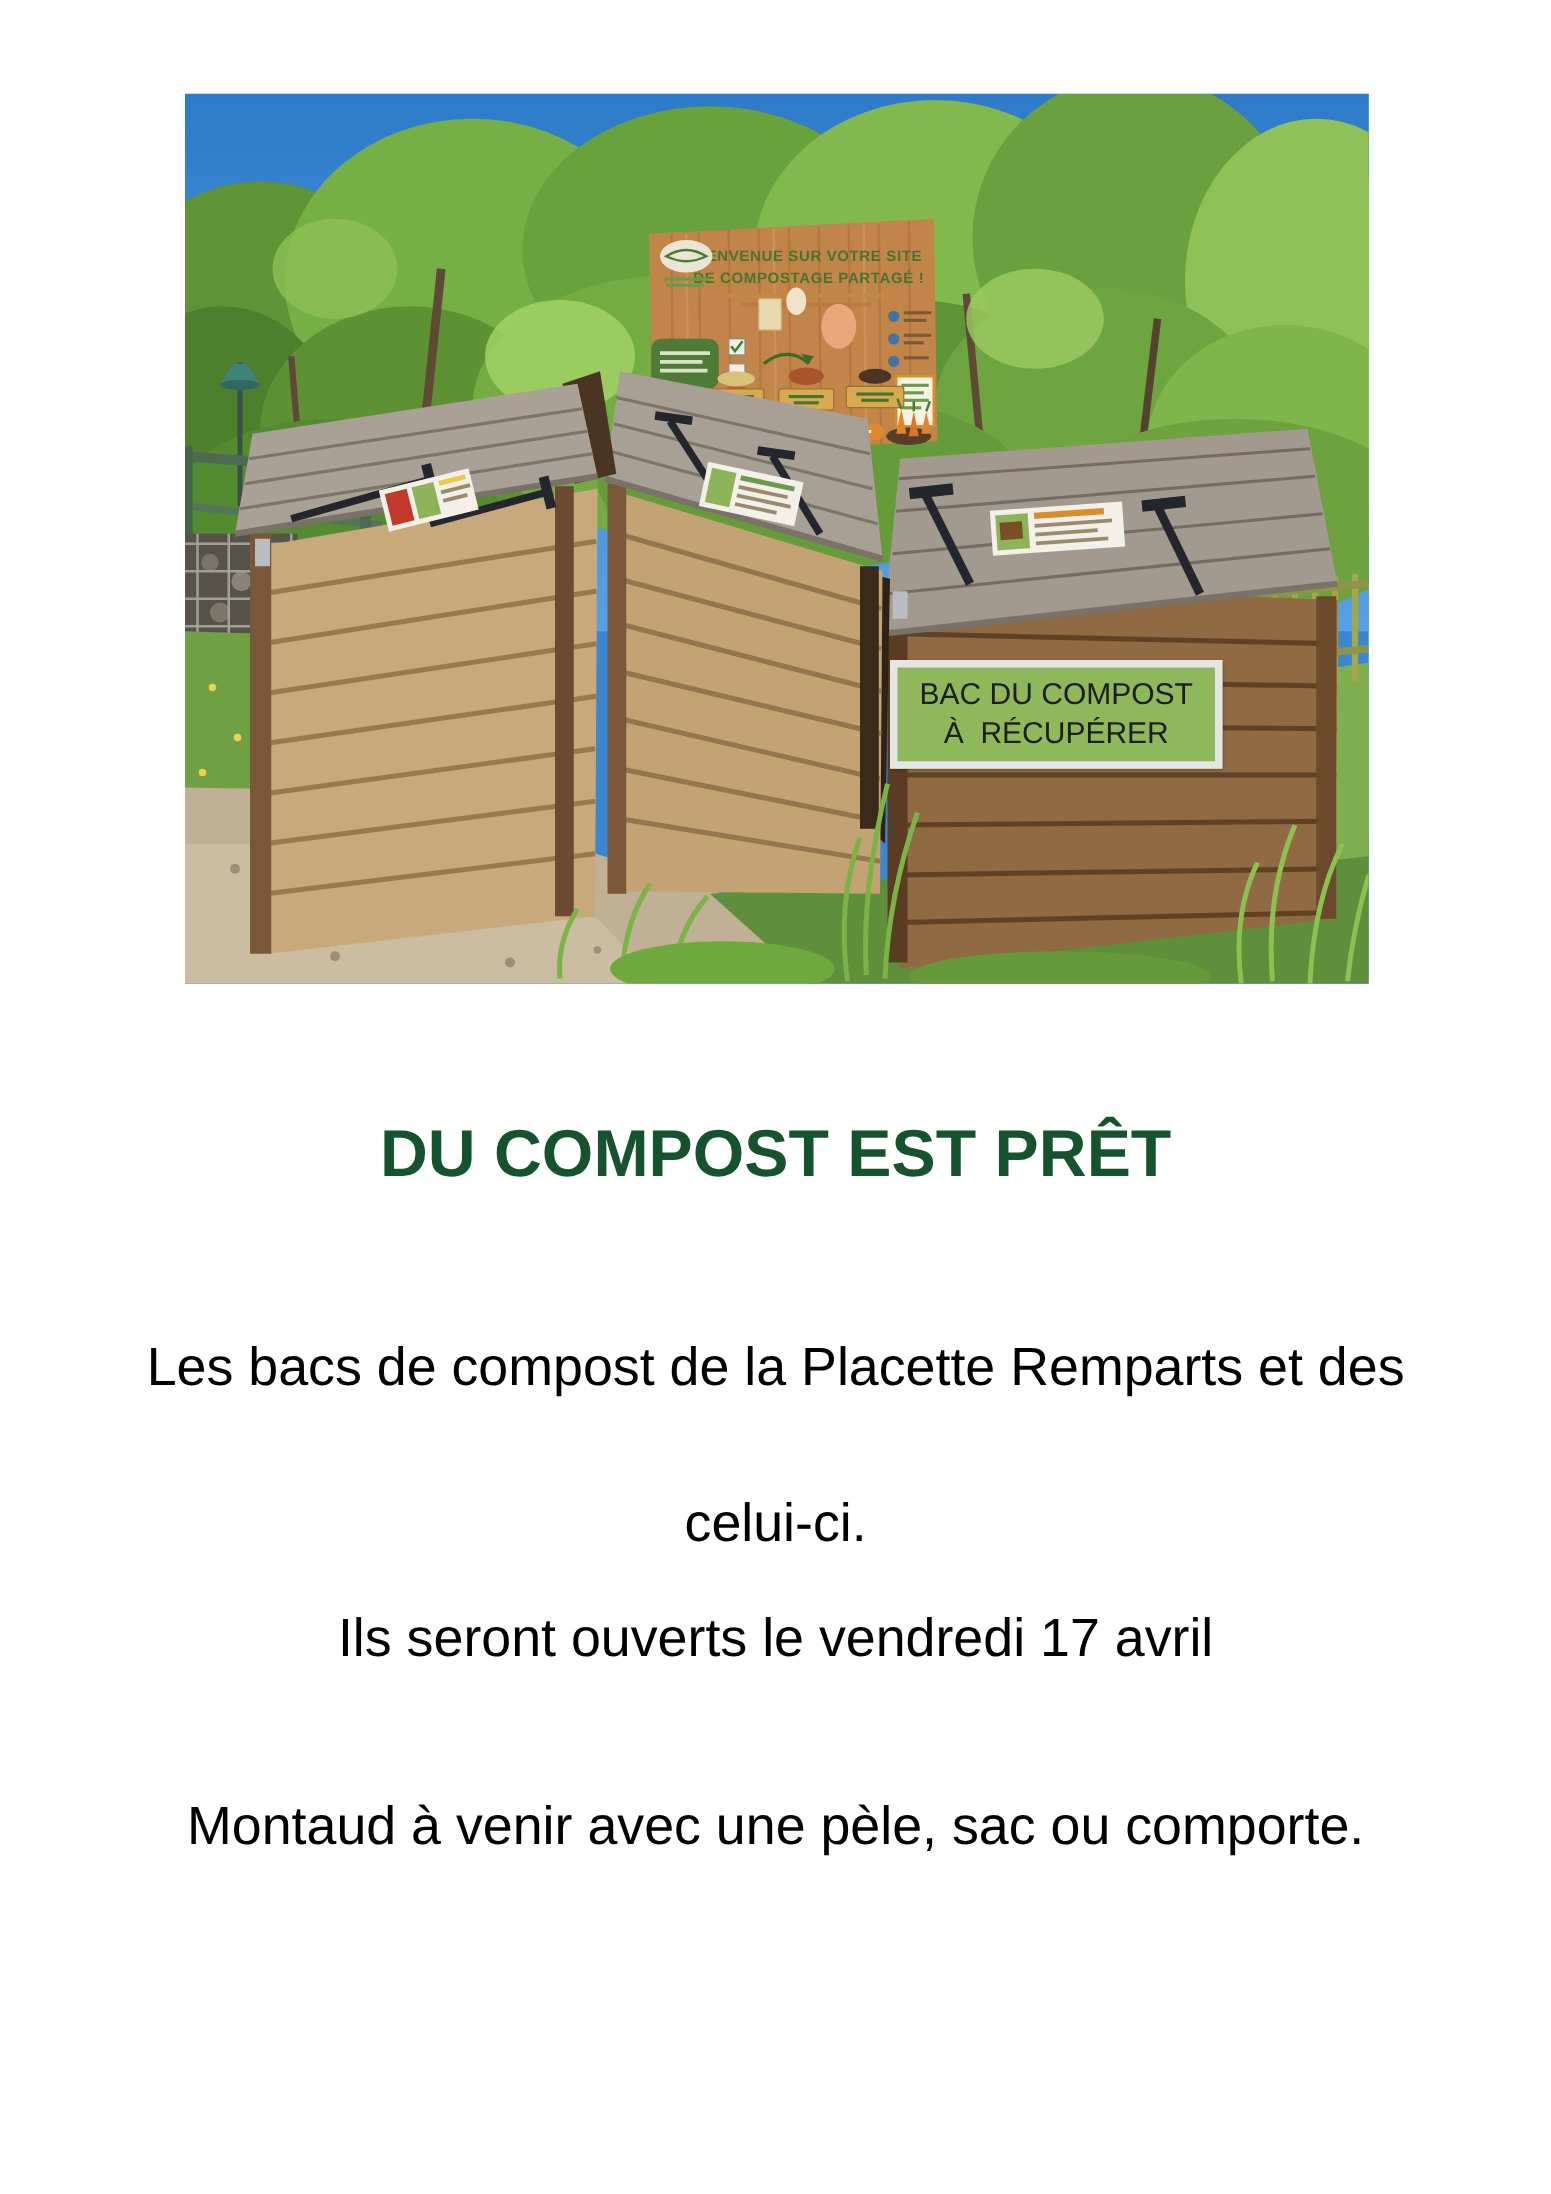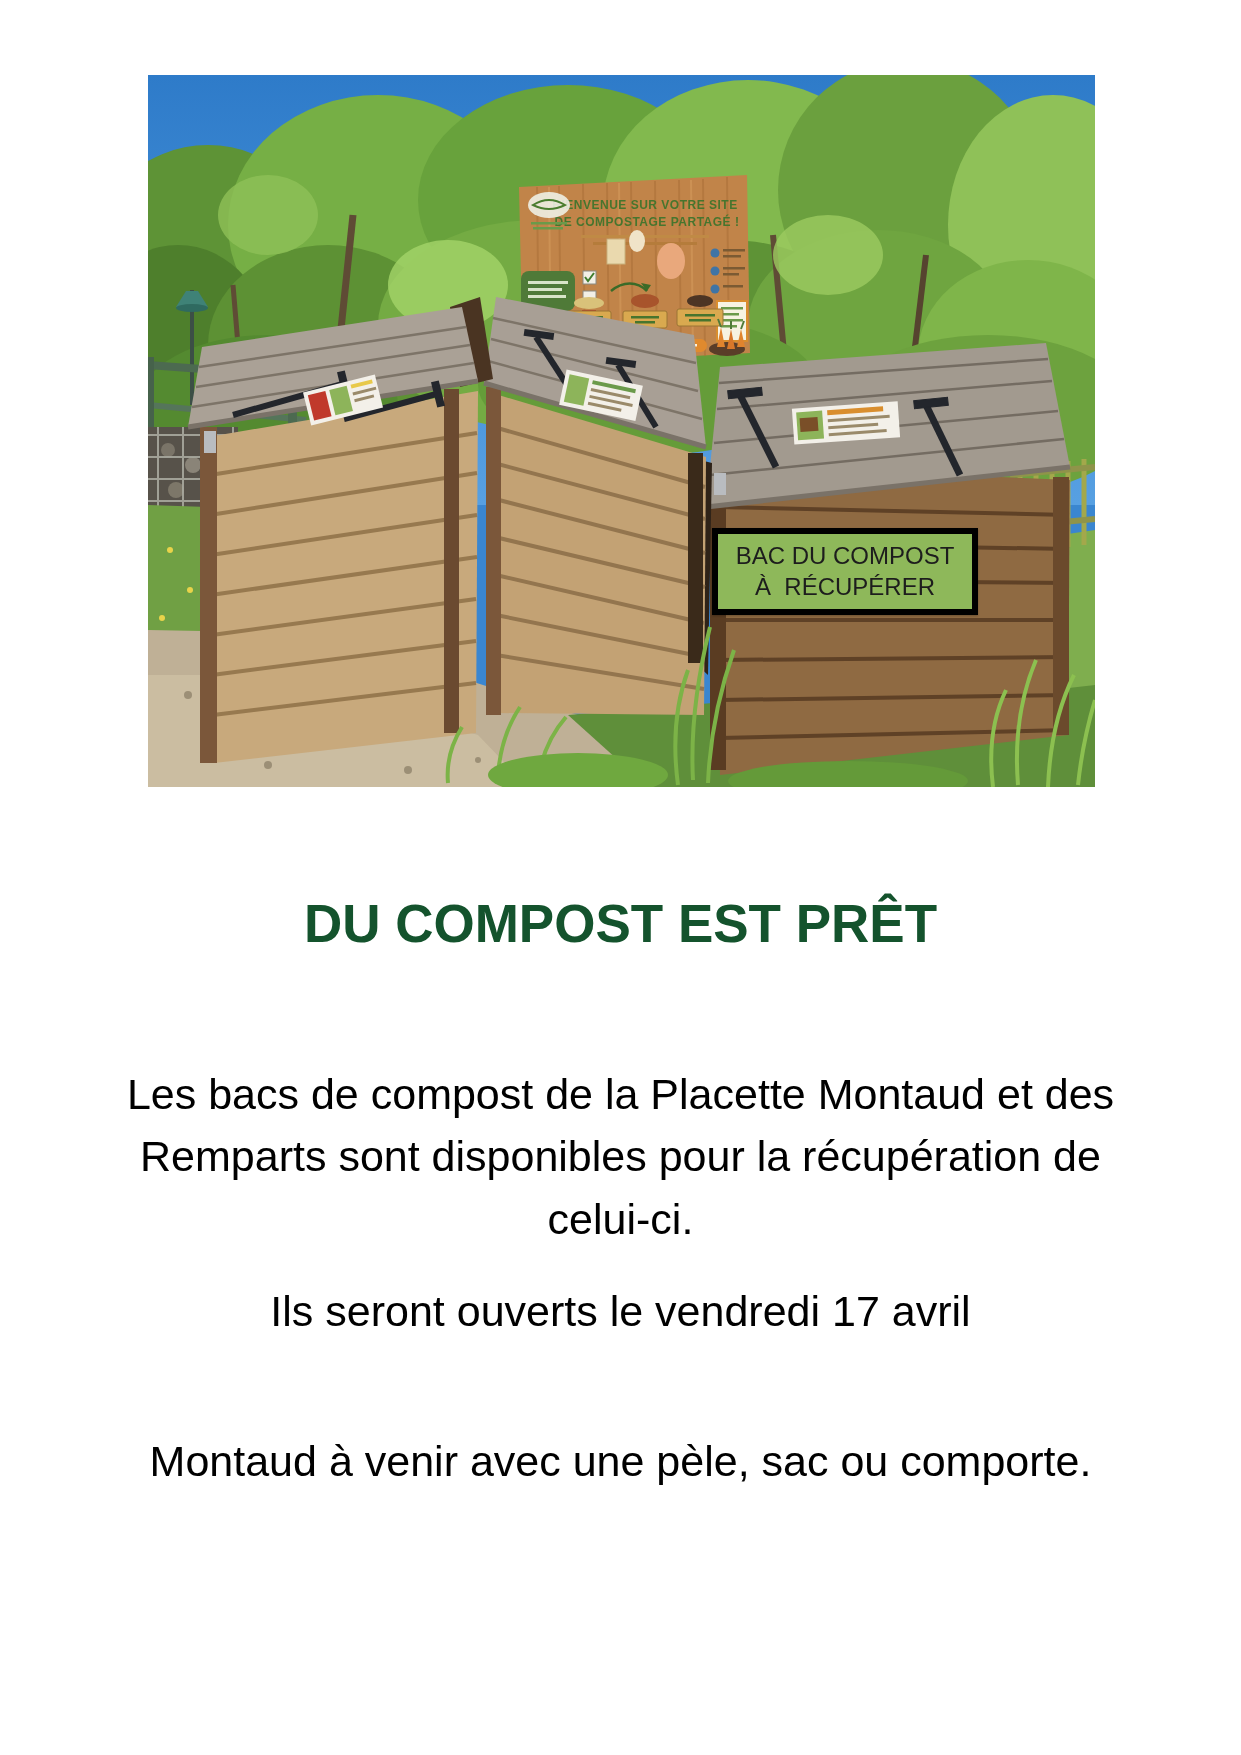--- a/index.html
+++ b/index.html
@@ -1,21 +1,21 @@
 <!DOCTYPE html>
 <html><head>
 <meta charset="utf-8">
 <style>
   html,body{margin:0;padding:0;background:#e8e8e8;}
   .page{position:relative;width:1241px;height:1755px;background:#ffffff;margin:0 auto;
         font-family:"Liberation Sans", sans-serif;overflow:hidden;}
   .photo{position:absolute;left:148px;top:75px;width:947px;height:712px;overflow:hidden;background:#3a86d0;}
   .photo svg{display:block;}
   .bac-label{position:absolute;left:564px;top:453px;width:266px;height:87px;
-        background:#8eb85a;border:6px solid #000000;box-sizing:border-box;
+        background:#8eb85a;border:6px solid #e5e5e5;box-sizing:border-box;
         text-align:center;color:#1d1d1d;font-size:24px;line-height:31px;padding-top:6px;
         box-shadow:0 1px 2px rgba(0,0,0,0.25);}
   .bac-label .l2{white-space:pre;}
   .heading{position:absolute;top:893px;left:0;width:100%;text-align:center;
         font-size:53px;font-weight:bold;color:#14532d;}
   .bodyline{position:absolute;left:0;width:100%;text-align:center;font-size:43px;
         line-height:50px;color:#000;}
   .bl1{top:1069px;} .bl2{top:1131px;} .bl3{top:1194px;}
   .bl4{top:1274px;margin-top:12px;} .bl5{top:1356px;} .bl6{top:1436px;}
   text{font-family:"Liberation Sans", sans-serif;}
@@ -343,19 +343,18 @@
     </svg>
 
     <div class="bac-label">
       <div class="l1">BAC DU COMPOST</div>
       <div class="l2">À  RÉCUPÉRER</div>
     </div>
   </div>
 
   <div class="heading">DU COMPOST EST PRÊT</div>
 
-  <div class="bodyline bl1">Les bacs de compost de la Placette Montaud et des</div>
-  <div class="bodyline bl2">Remparts sont disponibles pour la récupération de</div>
+  <div class="bodyline bl1">Les bacs de compost de la Placette Remparts et des</div>
   <div class="bodyline bl3">celui-ci.</div>
   <div class="bodyline bl4">Ils seront ouverts le vendredi 17 avril</div>
   <div class="bodyline bl6">Montaud à venir avec une pèle, sac ou comporte.</div>
 
 </div>
 
 </body></html>

